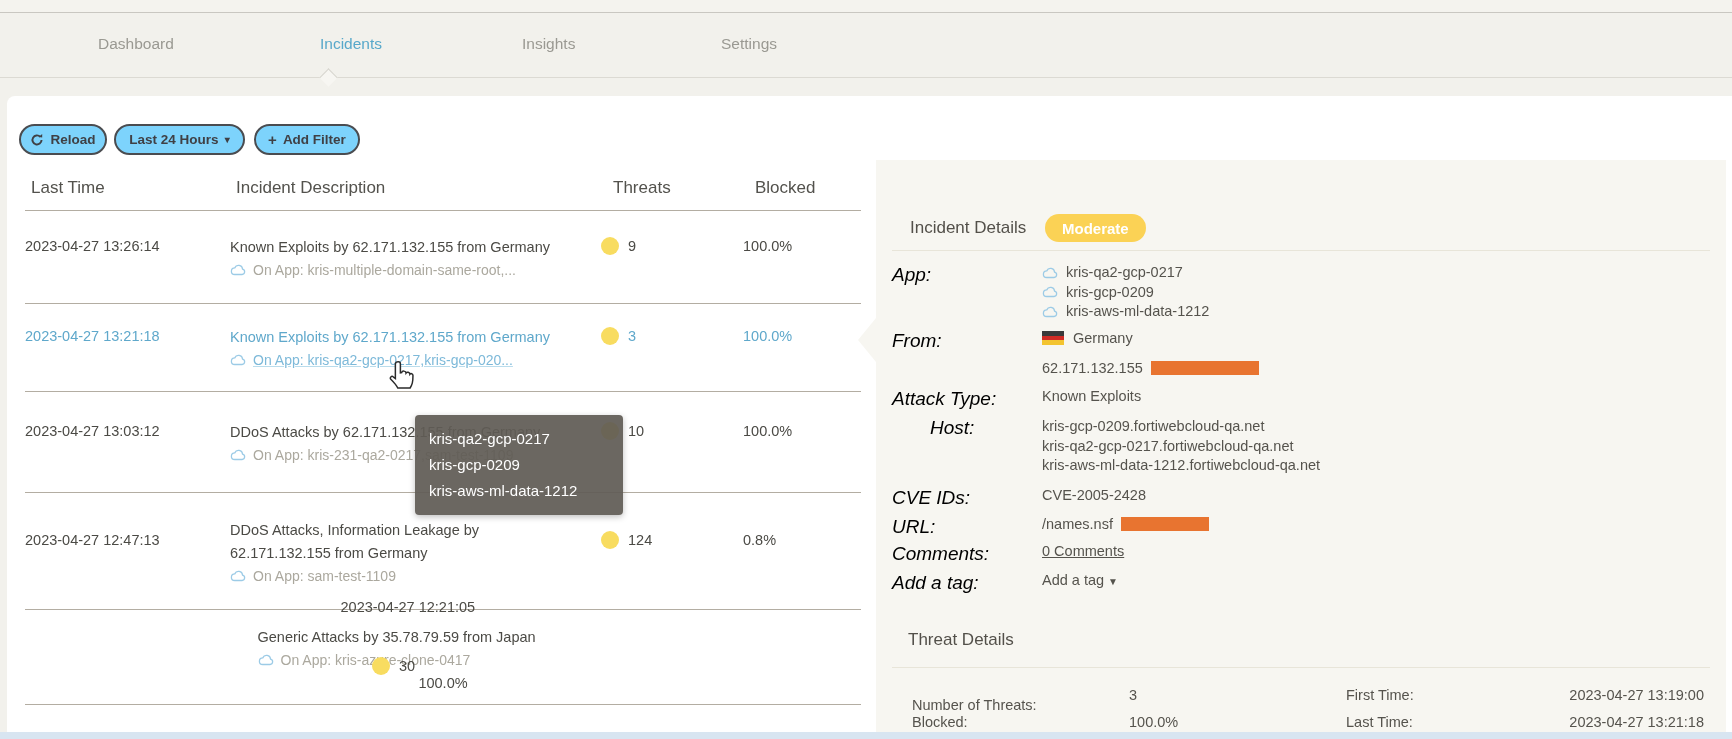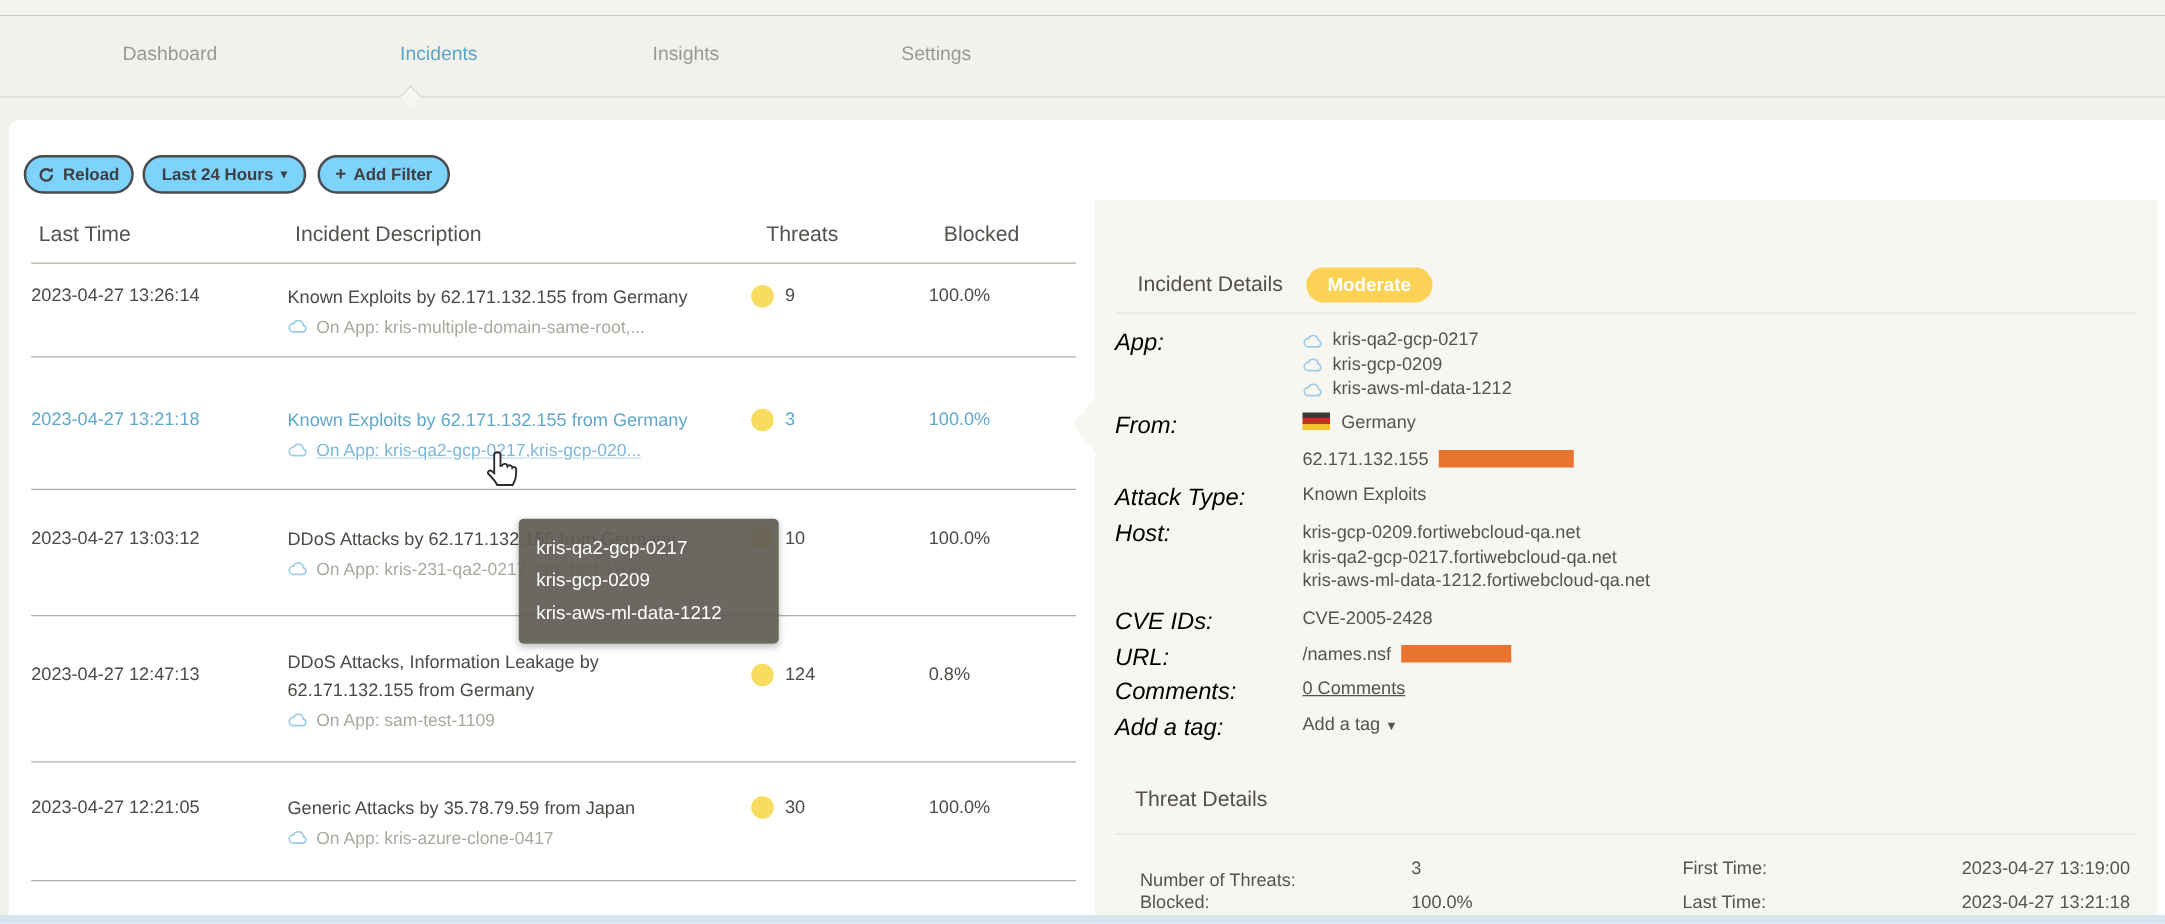--- a/index.html
+++ b/index.html
@@ -102,21 +102,21 @@
     <span style="font-size:15px;">+</span>
     <span>Add Filter</span>
   </div>
 
   <div class="thead" style="left:31px;">Last Time</div>
   <div class="thead" style="left:236px;">Incident Description</div>
   <div class="thead" style="left:613px;">Threats</div>
   <div class="thead" style="left:755px;">Blocked</div>
   <div class="hdiv" style="top:210px;"></div>
 
-  <div class="trow" style="top:210px;height:76px;">
+  <div class="trow" style="top:210px;height:94px;">
     <div class="c-time vshift">2023-04-27 13:26:14</div>
     <div class="c-desc">
       <div class="title">Known Exploits by 62.171.132.155 from Germany</div>
       <div class="appline">
         <span>
             <svg width="17" height="12" viewBox="0 0 20 14">
               <path d="M5.5 12.3h8.7a3.2 3.2 0 0 0 .6-6.3A4.8 4.8 0 0 0 5.6 4.5 3.9 3.9 0 0 0 5.5 12.3z" fill="none" stroke="#9ccbe6" stroke-width="1.5"></path>
             </svg>
           </span>
         <span>On App: kris-multiple-domain-same-root,...</span>
@@ -182,21 +182,21 @@
         <span>On App: sam-test-1109</span>
       </div>
     </div>
     <div class="c-threat vshift">
         <span class="dot"></span>
         <span>124</span>
       </div>
     <div class="c-block vshift">0.8%</div>
   </div>
 
-  <div class="trow" style="top:610px;height:95px;">
+  <div class="trow" style="top:610px;height:95px;flex-direction:column;">
     <div class="c-time vshift">2023-04-27 12:21:05</div>
     <div class="c-desc">
       <div class="title">Generic Attacks by 35.78.79.59 from Japan</div>
       <div class="appline">
         <span>
             <svg width="17" height="12" viewBox="0 0 20 14">
               <path d="M5.5 12.3h8.7a3.2 3.2 0 0 0 .6-6.3A4.8 4.8 0 0 0 5.6 4.5 3.9 3.9 0 0 0 5.5 12.3z" fill="none" stroke="#9ccbe6" stroke-width="1.5"></path>
             </svg>
           </span>
         <span>On App: kris-azure-clone-0417</span>
@@ -256,21 +256,21 @@
       </div>
   </div>
 
   <div class="dlabel" style="top:330px;">From:</div>
   <div class="dvalue" style="top:330px;"><span class="flag"></span><span>Germany</span></div>
   <div class="dvalue" style="top:360px;"><span>62.171.132.155</span><span class="redact"></span></div>
 
   <div class="dlabel" style="top:388px;">Attack Type:</div>
   <div class="dvalue" style="top:388px;">Known Exploits</div>
 
-  <div class="dlabel" style="top:417px;">Host:</div>
+  <div class="dlabel" style="top:417px;margin-left:38px;">Host:</div>
   <div class="dvalue hostlist" style="top:417px;">
     <div>kris-gcp-0209.fortiwebcloud-qa.net</div>
     <div>kris-qa2-gcp-0217.fortiwebcloud-qa.net</div>
     <div>kris-aws-ml-data-1212.fortiwebcloud-qa.net</div>
   </div>
 
   <div class="dlabel" style="top:487px;">CVE IDs:</div>
   <div class="dvalue" style="top:487px;">CVE-2005-2428</div>
 
   <div class="dlabel" style="top:516px;">URL:</div>

